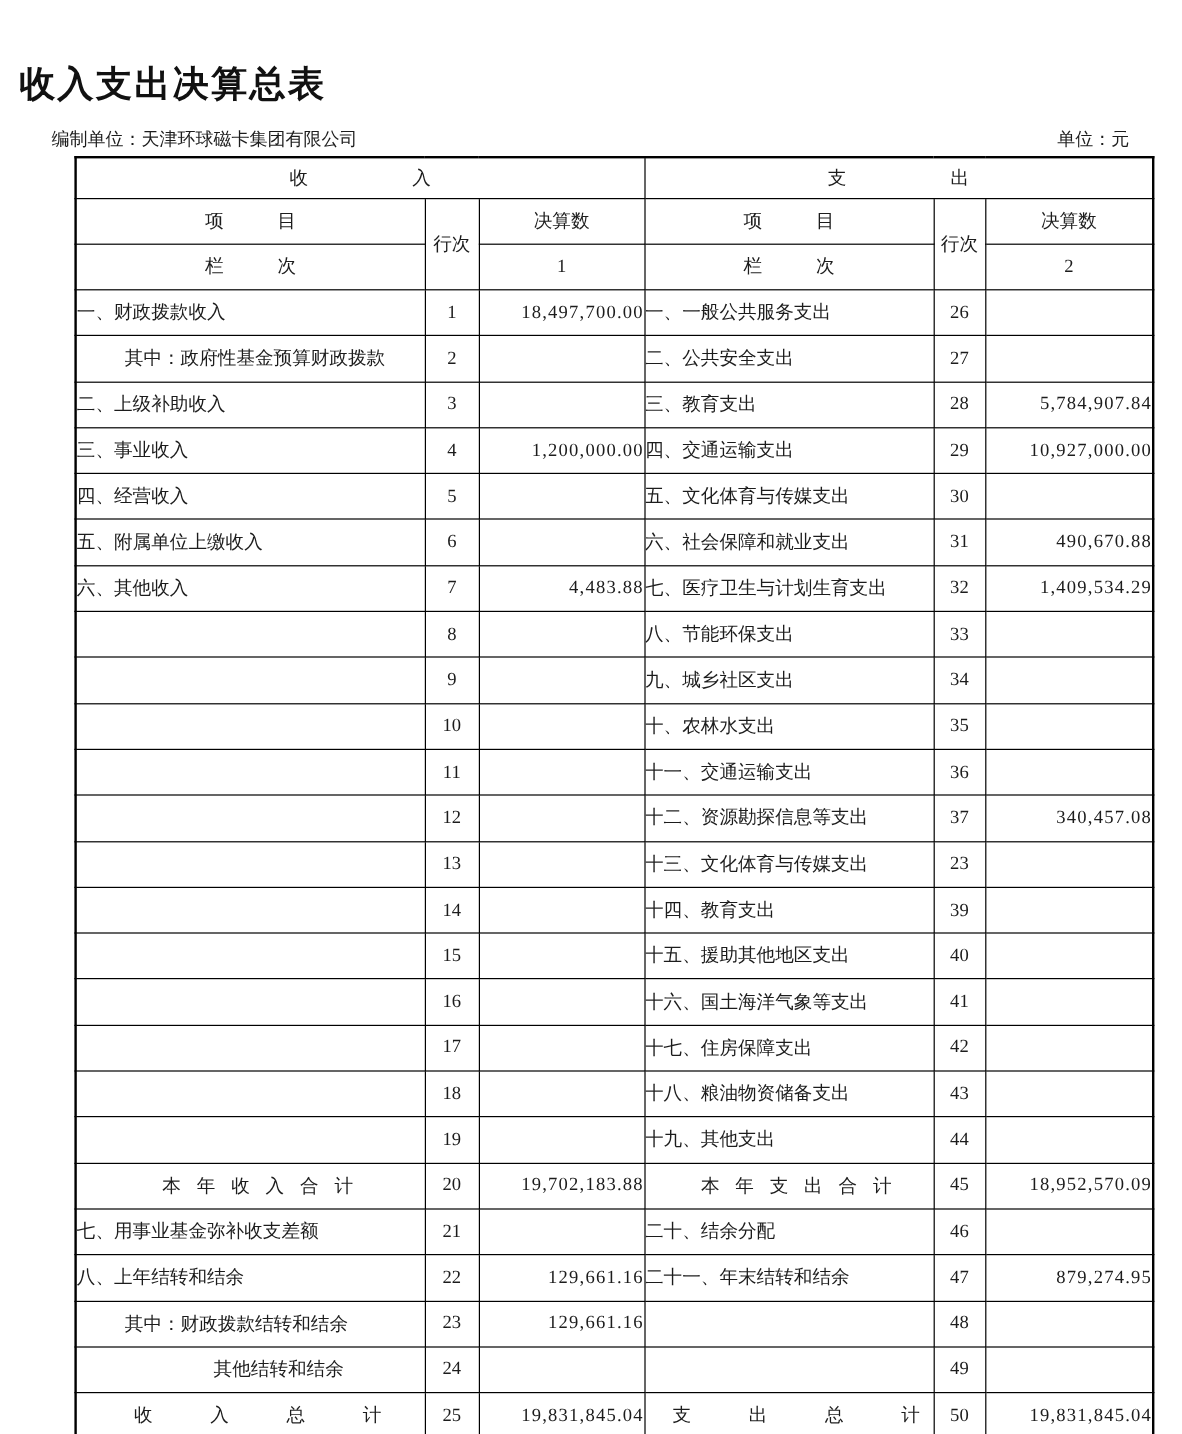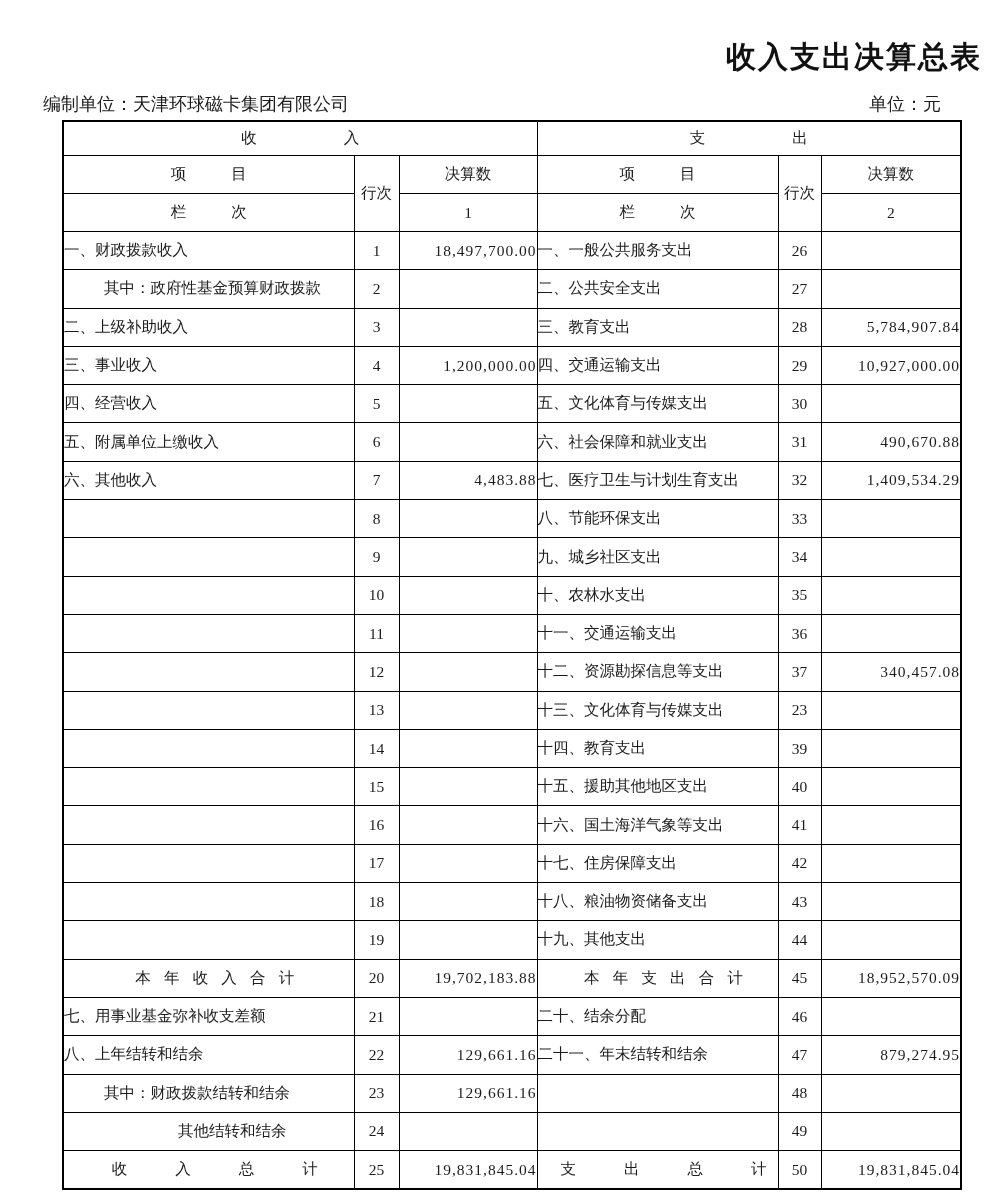--- a/index.html
+++ b/index.html
@@ -10,35 +10,35 @@
     color: #1c1c1c;
   }
   .page {
     position: relative;
     width: 985px;
     height: 1195px;
     background: #ffffff;
     overflow: hidden;
   }
   .doc-title {
-    margin: 3px;
+    margin: 16px;
     padding-top: 34px;
-    text-align: right;
+    text-align: left;
     font-size: 30px;
     font-weight: bold;
     letter-spacing: 2px;
     color: #111;
   }
   .meta-row {
     width: 898px;
     margin: 14px 0 4px 43px;
     display: flex;
     justify-content: space-between;
     align-items: flex-end;
-    font-size: 18px;
+    font-size: 15px;
   }
   table.budget {
     margin-left: 62px;
     border-collapse: collapse;
     table-layout: fixed;
     width: 898px;
     border: 2px solid #000;
   }
   table.budget td {
     border: 1px solid #000;

